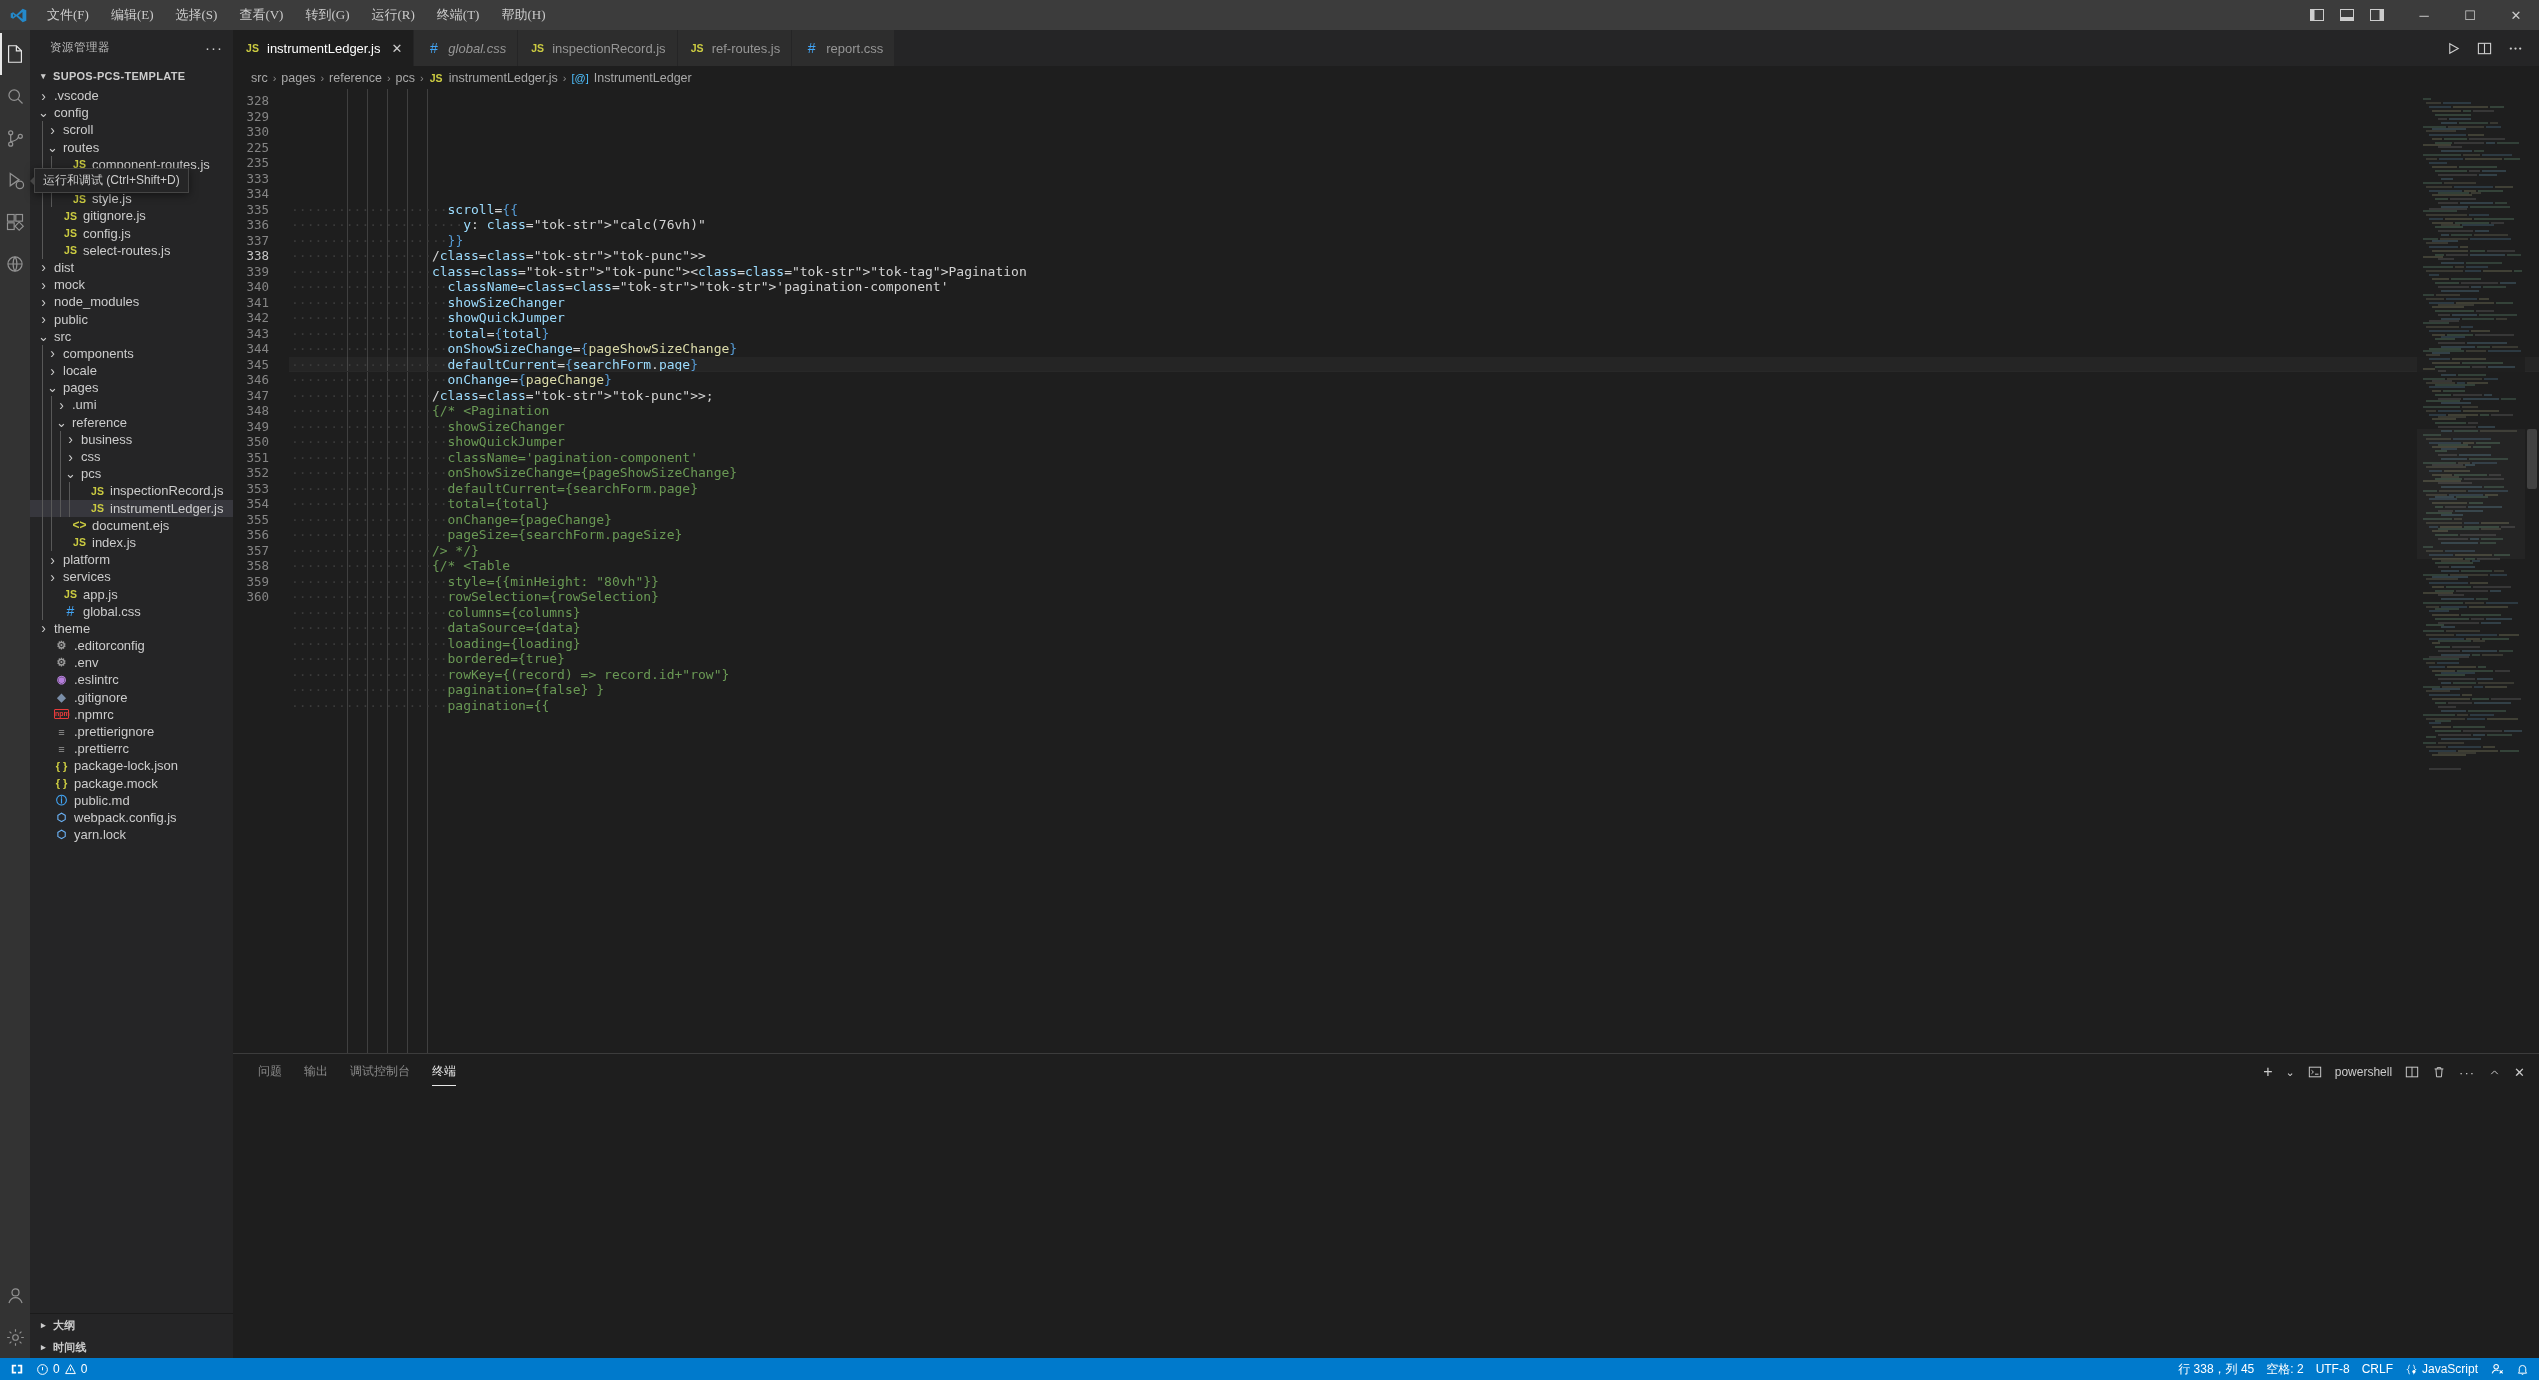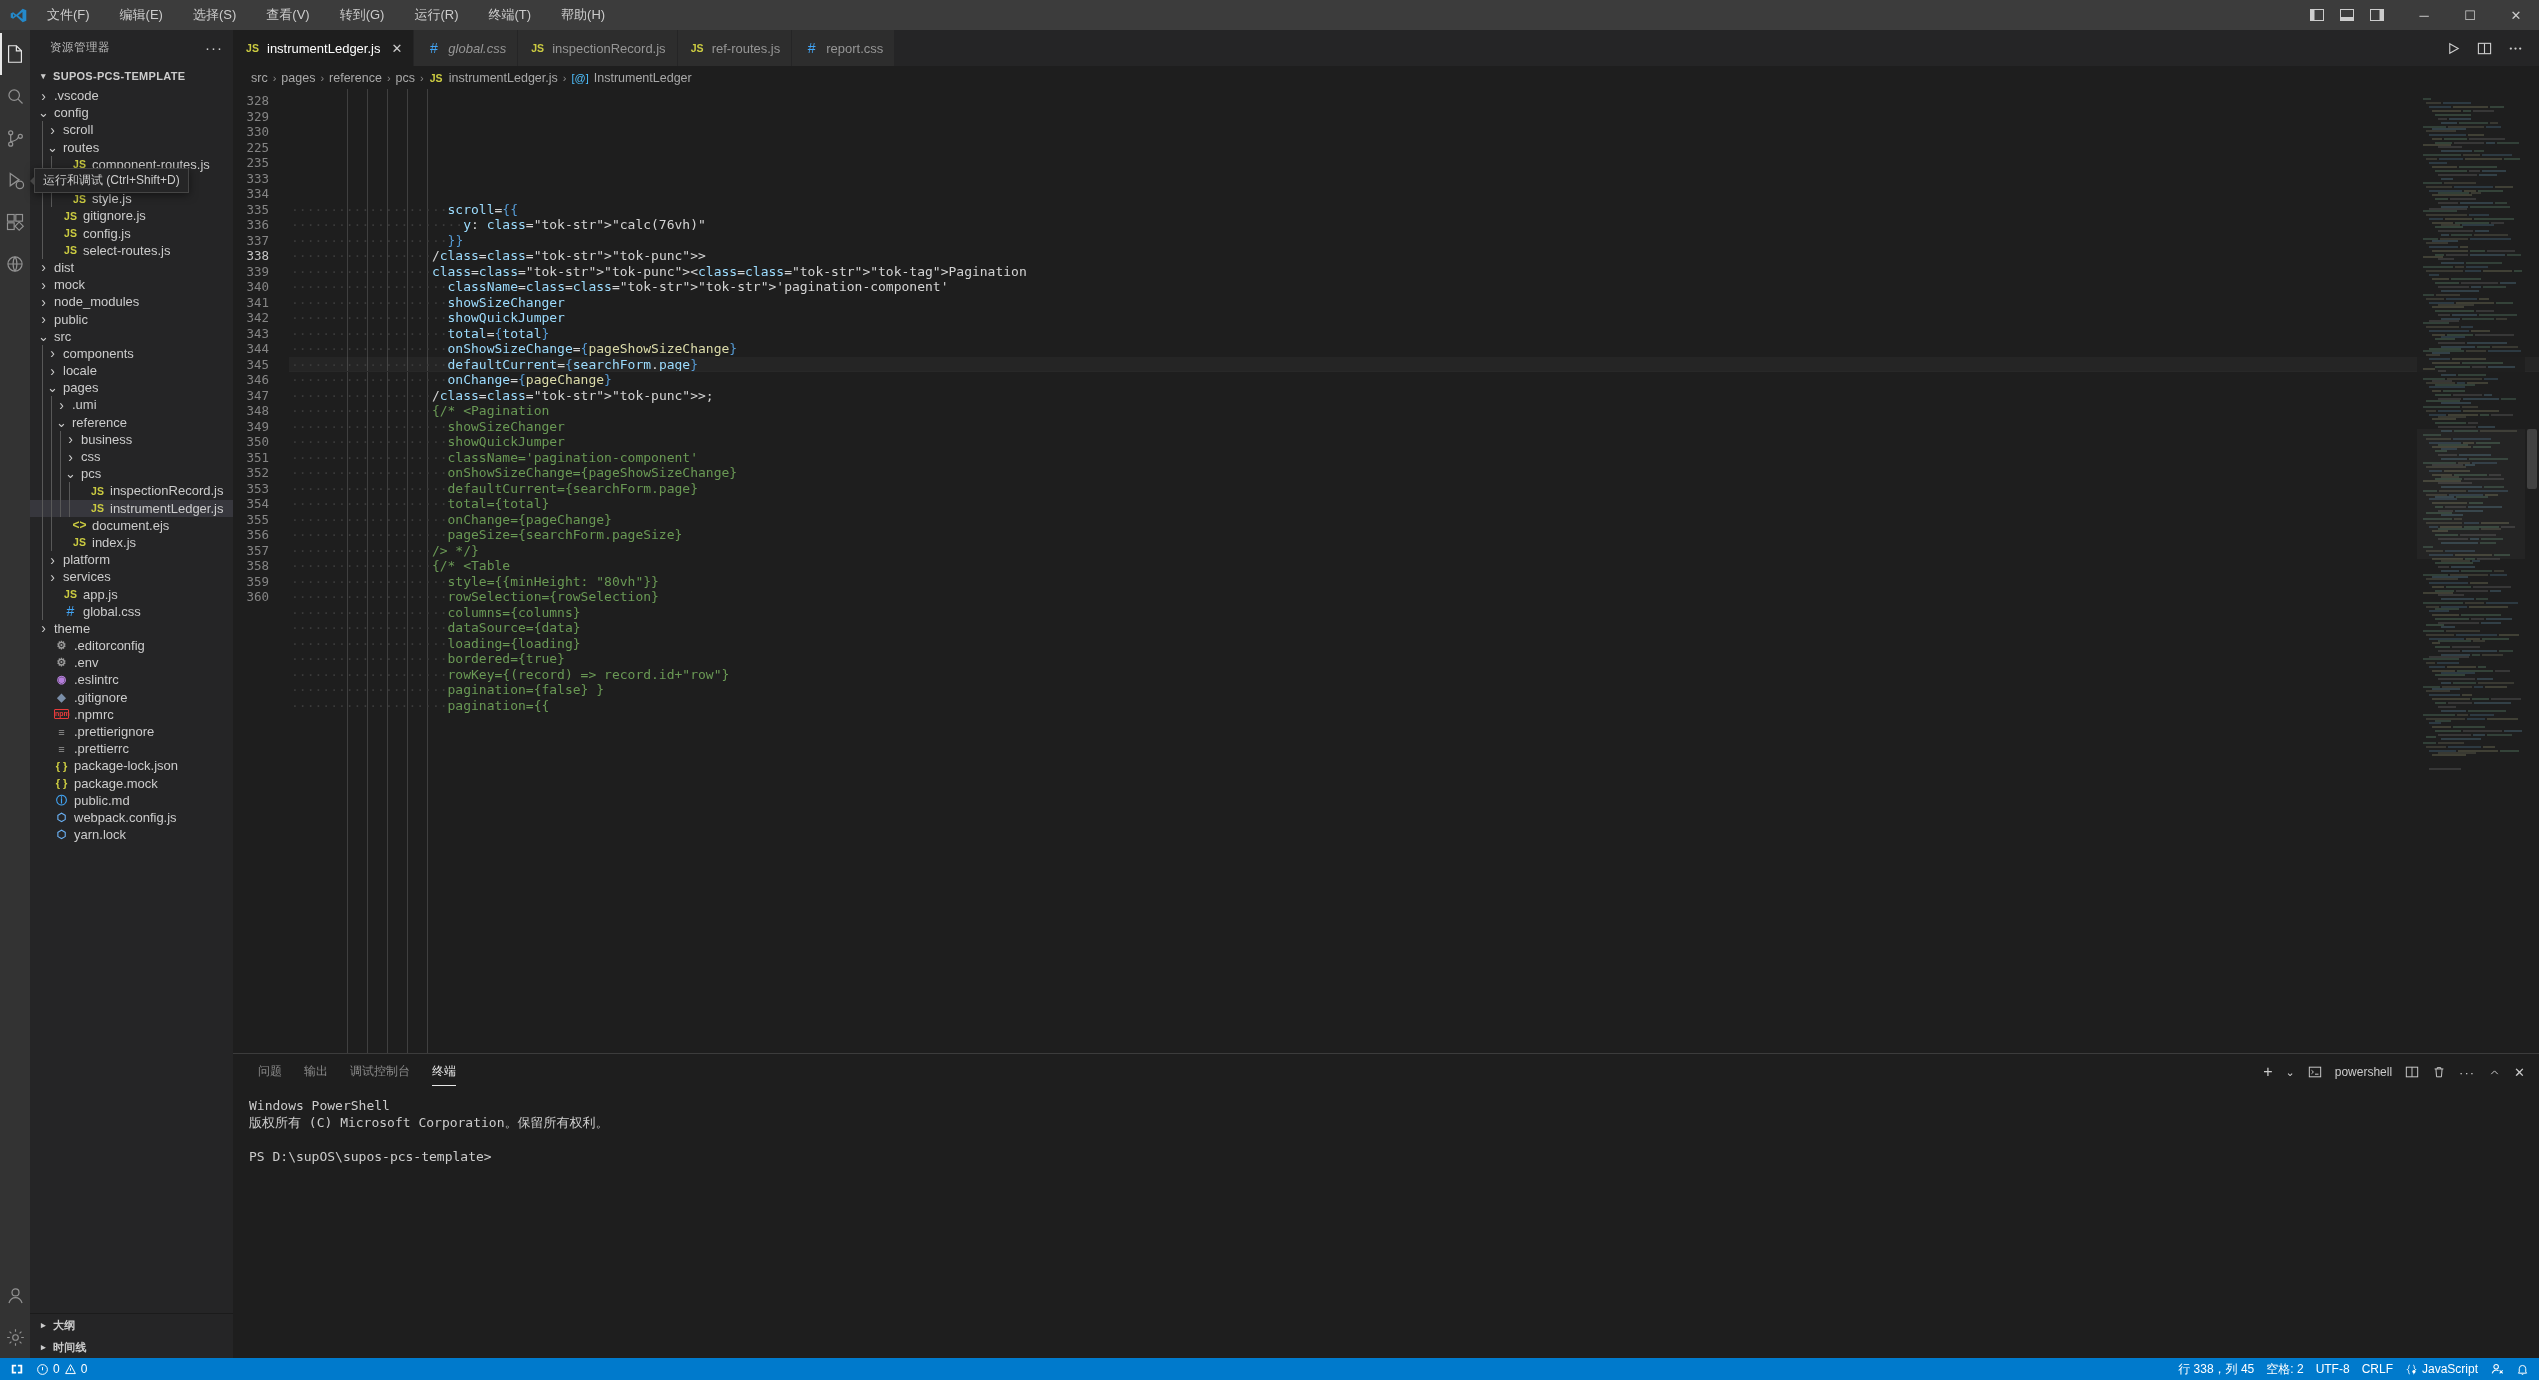--- a/index.html
+++ b/index.html
@@ -11,21 +11,21 @@
   }
   .app { position: relative; width: 2539px; height: 1380px; display: flex; flex-direction: column; }
 
   
   .titlebar {
     height: 30px; background: #3c3c3c; color: #cccccc;
     display: flex; align-items: center; flex: none;
     font-size: 12.5px; position: relative;
   }
   .vscode-logo { width: 36px; height: 30px; display:flex; align-items:center; justify-content:center; }
-  .menu { display: flex; align-items: flex-end; gap: 8px; }
+  .menu { display: flex; align-items: flex-end; gap: 0px; font-family: Liberation Serif, serif; }
   .menu-item { padding: 4px 11px; font-size: 13px; color: #cccccc; cursor: default; white-space: nowrap; }
   .title-center {
     position: absolute; left: 0; right: 0; text-align: center;
     font-size: 13px; color: #cccccc; pointer-events: none;
   }
   .win-ctrls { margin-left: auto; display: flex; align-items: center; height: 30px; z-index: 2; }
   .layout-icons { display:flex; align-items:center; gap: 14px; padding-right: 16px; }
   .wc { width: 46px; height: 30px; display: flex; align-items: center; justify-content: center; font-size: 13px; color:#cccccc; }
 
   
@@ -873,21 +873,20 @@
             </span>
             <span style="letter-spacing:1px;">···</span>
             <span>
               <svg width="13" height="13" viewBox="0 0 16 16" fill="none" stroke="#cccccc" stroke-width="1.2">
                   <path d="M4 10l4-4 4 4"></path>
                 </svg>
             </span>
             <span>✕</span>
           </div>
         </div>
-        <div class="terminal" id="terminal"><div>Windows PowerShell</div><div>版权所有 (C) Microsoft Corporation。保留所有权利。</div><div>&nbsp;</div><div>PS D:\supOS\supos-pcs-template&gt;</div></div>
       </div>
     </div>
   </div>
 
   <div class="statusbar">
     <div class="st-item">
       <svg width="14" height="14" viewBox="0 0 16 16" fill="#ffffff">
           <path d="M2 3h5v2H4v6h3v2H2V3zm12 0v10H9v-2h3V5H9V3h5z"></path>
         </svg>
     </div>

